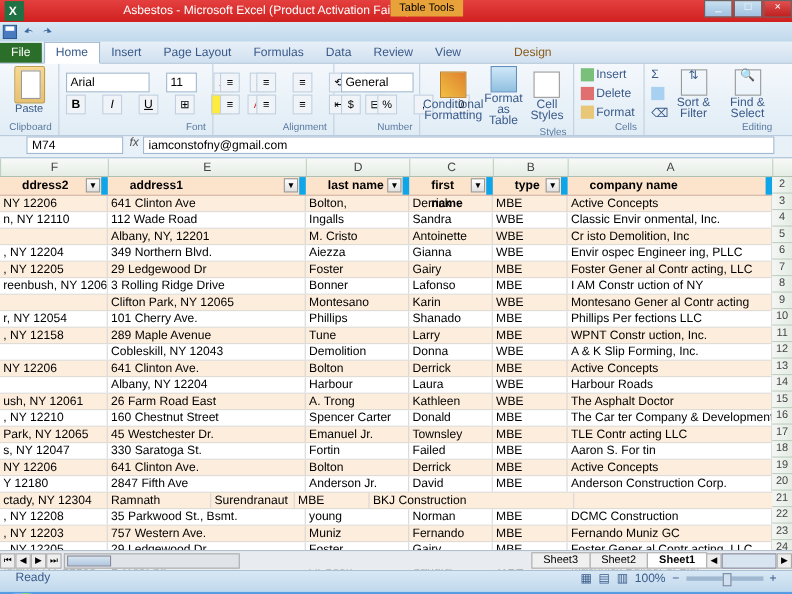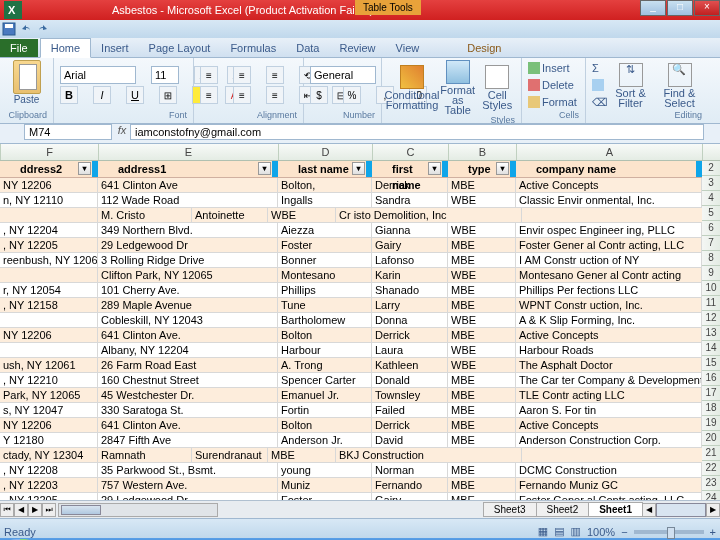--- a/index.html
+++ b/index.html
@@ -53,21 +53,21 @@
 .rownum{position:absolute;right:0;top:17px;width:18px;background:linear-gradient(90deg,#f4f6f4,#e4ece4)}
 .rownum div{height:15px;border-bottom:1px solid #c0d0c0;text-align:center;line-height:14px;font-size:10px;color:#444}
 .c-addr2{width:98px}.c-addr1{width:180px}.c-last{width:94px}.c-first{width:76px}.c-type{width:68px}.c-comp{width:186px}
 .hscroll{position:absolute;bottom:0;left:0;right:0;height:18px;background:#e8ecf0;display:flex;align-items:center;border-top:1px solid #b0c0d0}
 .sheettabs{display:flex;margin-left:auto}
 .sheettabs .st{padding:1px 10px;background:#f0f0f0;border:1px solid #aaa;font-size:10px;margin-right:-1px}
 .sheettabs .st.active{background:#fff;font-weight:bold}
 .htrack{flex:0 0 160px;height:14px;background:#e0e4e8;border:1px solid #aaa;margin:0 2px;position:relative}
 .htrack .thumb{position:absolute;left:2px;top:1px;width:40px;height:10px;background:linear-gradient(#d8e4f0,#b0c8e0);border:1px solid #889}
 .navbtn{width:14px;height:14px;border:1px solid #aaa;background:#eee;text-align:center;line-height:12px;font-size:8px}
-.statusbar{height:20px;background:linear-gradient(#d8e8f5,#c0d8ec);display:flex;align-items:flex-end;padding:0 4px;border-top:1px solid #a0b8d0}
+.statusbar{height:20px;background:linear-gradient(#d8e8f5,#c0d8ec);display:flex;align-items:flex-start;padding:0 14px;border-top:1px solid #a0b8d0}
 .statusbar .ready{color:#3a5a8a}
 .statusbar .right{margin-left:auto;display:flex;align-items:center;gap:6px;color:#3a5a8a}
 .zoomslider{width:70px;height:4px;background:#a0b8d0;position:relative}
 .zoomslider:before{content:"";position:absolute;left:33px;top:-3px;width:6px;height:10px;background:#d0e0f0;border:1px solid #789}
 .taskbar{height:30px;background:linear-gradient(#5aa0e8,#2a70c0 40%,#1a5aa0);display:flex;align-items:center;padding:0 2px}
 .startbtn{width:36px;height:28px;border-radius:14px;background:radial-gradient(circle,#fff 10%,transparent 11%),conic-gradient(#e03030 0 90deg,#30c030 90deg 180deg,#3080e0 180deg 270deg,#f0c030 270deg 360deg);border:1px solid rgba(255,255,255,.4)}
 </style>
 </head>
 <body>
 
@@ -278,20 +278,21 @@
       <div class="row">
         <div class="c-addr2">n, NY 12110</div>
         <div class="c-addr1">112 Wade Road</div>
         <div class="c-last">Ingalls</div>
         <div class="c-first">Sandra</div>
         <div class="c-type">WBE</div>
         <div class="c-comp">Classic Envir onmental, Inc.</div>
       </div>
       <div class="row">
         <div class="c-addr2"></div>
+        <div class="c-addr1">Albany, NY, 12201</div>
         <div class="c-last">M. Cristo</div>
         <div class="c-first">Antoinette</div>
         <div class="c-type">WBE</div>
         <div class="c-comp">Cr isto Demolition, Inc</div>
       </div>
       <div class="row">
         <div class="c-addr2">, NY 12204</div>
         <div class="c-addr1">349 Northern Blvd.</div>
         <div class="c-last">Aiezza</div>
         <div class="c-first">Gianna</div>
@@ -334,21 +335,21 @@
         <div class="c-addr2">, NY 12158</div>
         <div class="c-addr1">289 Maple Avenue</div>
         <div class="c-last">Tune</div>
         <div class="c-first">Larry</div>
         <div class="c-type">MBE</div>
         <div class="c-comp">WPNT Constr uction, Inc.</div>
       </div>
       <div class="row">
         <div class="c-addr2"></div>
         <div class="c-addr1">Cobleskill, NY 12043</div>
-        <div class="c-last">Bartholomew</div>
+        <div class="c-last">Demolition</div>
         <div class="c-first">Donna</div>
         <div class="c-type">WBE</div>
         <div class="c-comp">A &amp; K Slip Forming, Inc.</div>
       </div>
       <div class="row">
         <div class="c-addr2">NY 12206</div>
         <div class="c-addr1">641 Clinton Ave.</div>
         <div class="c-last">Bolton</div>
         <div class="c-first">Derrick</div>
         <div class="c-type">MBE</div>

